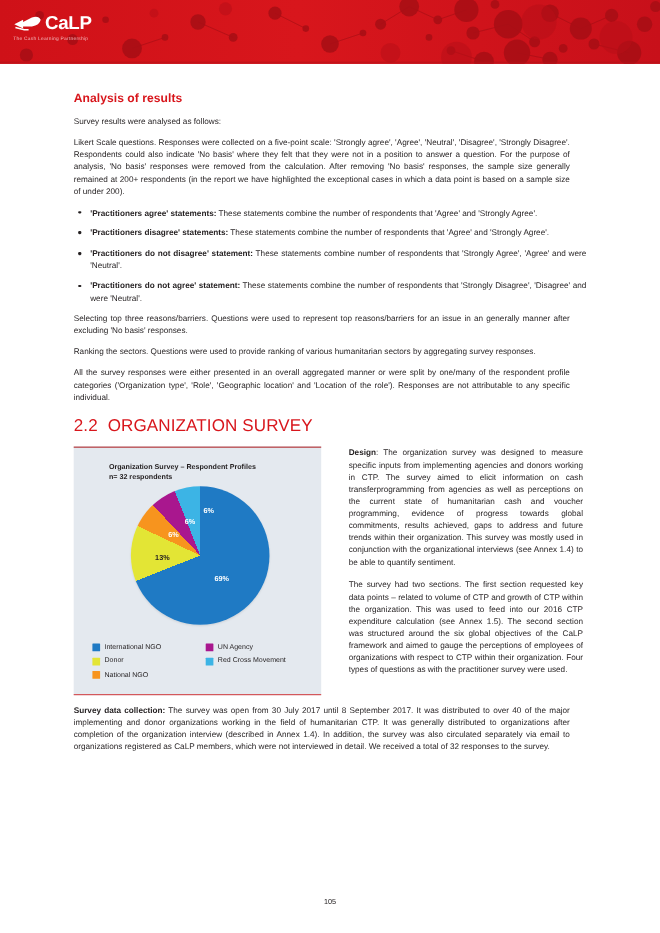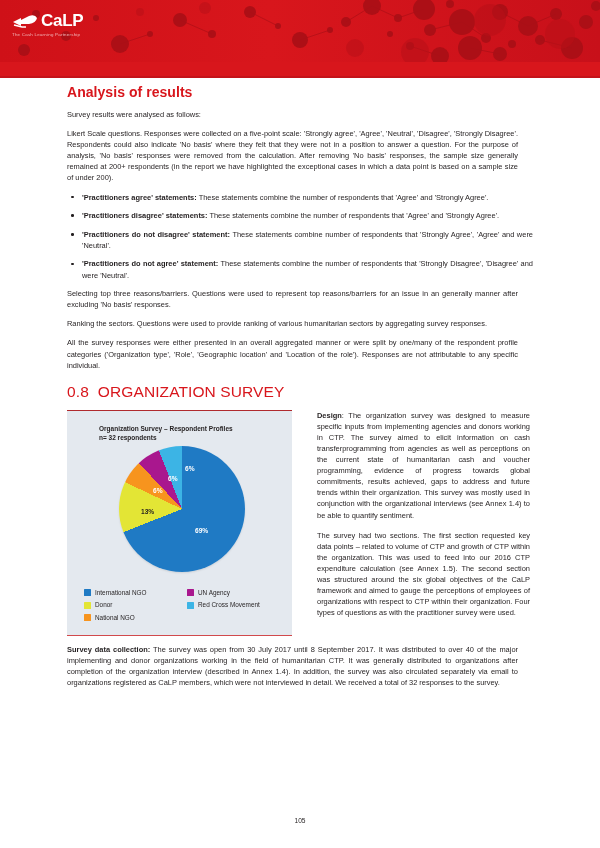--- a/index.html
+++ b/index.html
@@ -13,21 +13,21 @@
   .page {
     position: relative;
     width: 600px; height: 848px;
     background: #ffffff;
     overflow: hidden;
   }
 
   
   .banner {
     position: relative;
-    width: 600px; height: 78px;
+    width: 600px; height: 58px;
     background: #d8161c;
     overflow: hidden;
     padding-left: 44px;
   }
   .banner-pattern {
     position: absolute; inset: 0;
     width: 600px; height: 62px;
   }
   .banner-title {
     position: absolute;
@@ -71,21 +71,21 @@
   }
 
   
   .content {
     position: absolute;
     left: 67px; top: 84px;
     width: 466px;
   }
   h2.section-head {
     color: #d8161c;
-    font-size: 14px;
+    font-size: 11px;
     font-weight: 700;
     margin: 0 0 9px 0;
     letter-spacing: 0.05px;
   }
   p.body {
     font-size: 7.45px;
     line-height: 11.1px;
     color: #231f20;
     margin: 0 15px 8px 0;
     text-align: justify;
@@ -329,21 +329,21 @@
       <li>
         <span class="dot"></span><b>'Practitioners do not agree' statement:</b><span> These statements combine the number of respondents that 'Strongly Disagree', 'Disagree' and were 'Neutral'.</span>
       </li>
     </ul>
 
     <p class="body">Selecting top three reasons/barriers. Questions were used to represent top reasons/barriers for an issue in an generally manner after excluding 'No basis' responses.</p>
     <p class="body">Ranking the sectors. Questions were used to provide ranking of various humanitarian sectors by aggregating survey responses.</p>
     <p class="body">All the survey responses were either presented in an overall aggregated manner or were split by one/many of the respondent profile categories ('Organization type', 'Role', 'Geographic location' and 'Location of the role'). Responses are not attributable to any specific individual.</p>
 
     <h1 class="chapter">
-      <span class="num">0.8</span><span>ORGANIZATION SURVEY</span>
+      <span class="num">2.2</span><span>ORGANIZATION SURVEY</span>
     </h1>
 
     <div class="cols">
 
       <div class="col-left">
         <div class="chartbox">
           <div class="chart-title">
             <span>Organization Survey – Respondent Profiles</span>
             <span class="sub">n= 32 respondents</span>
           </div>

